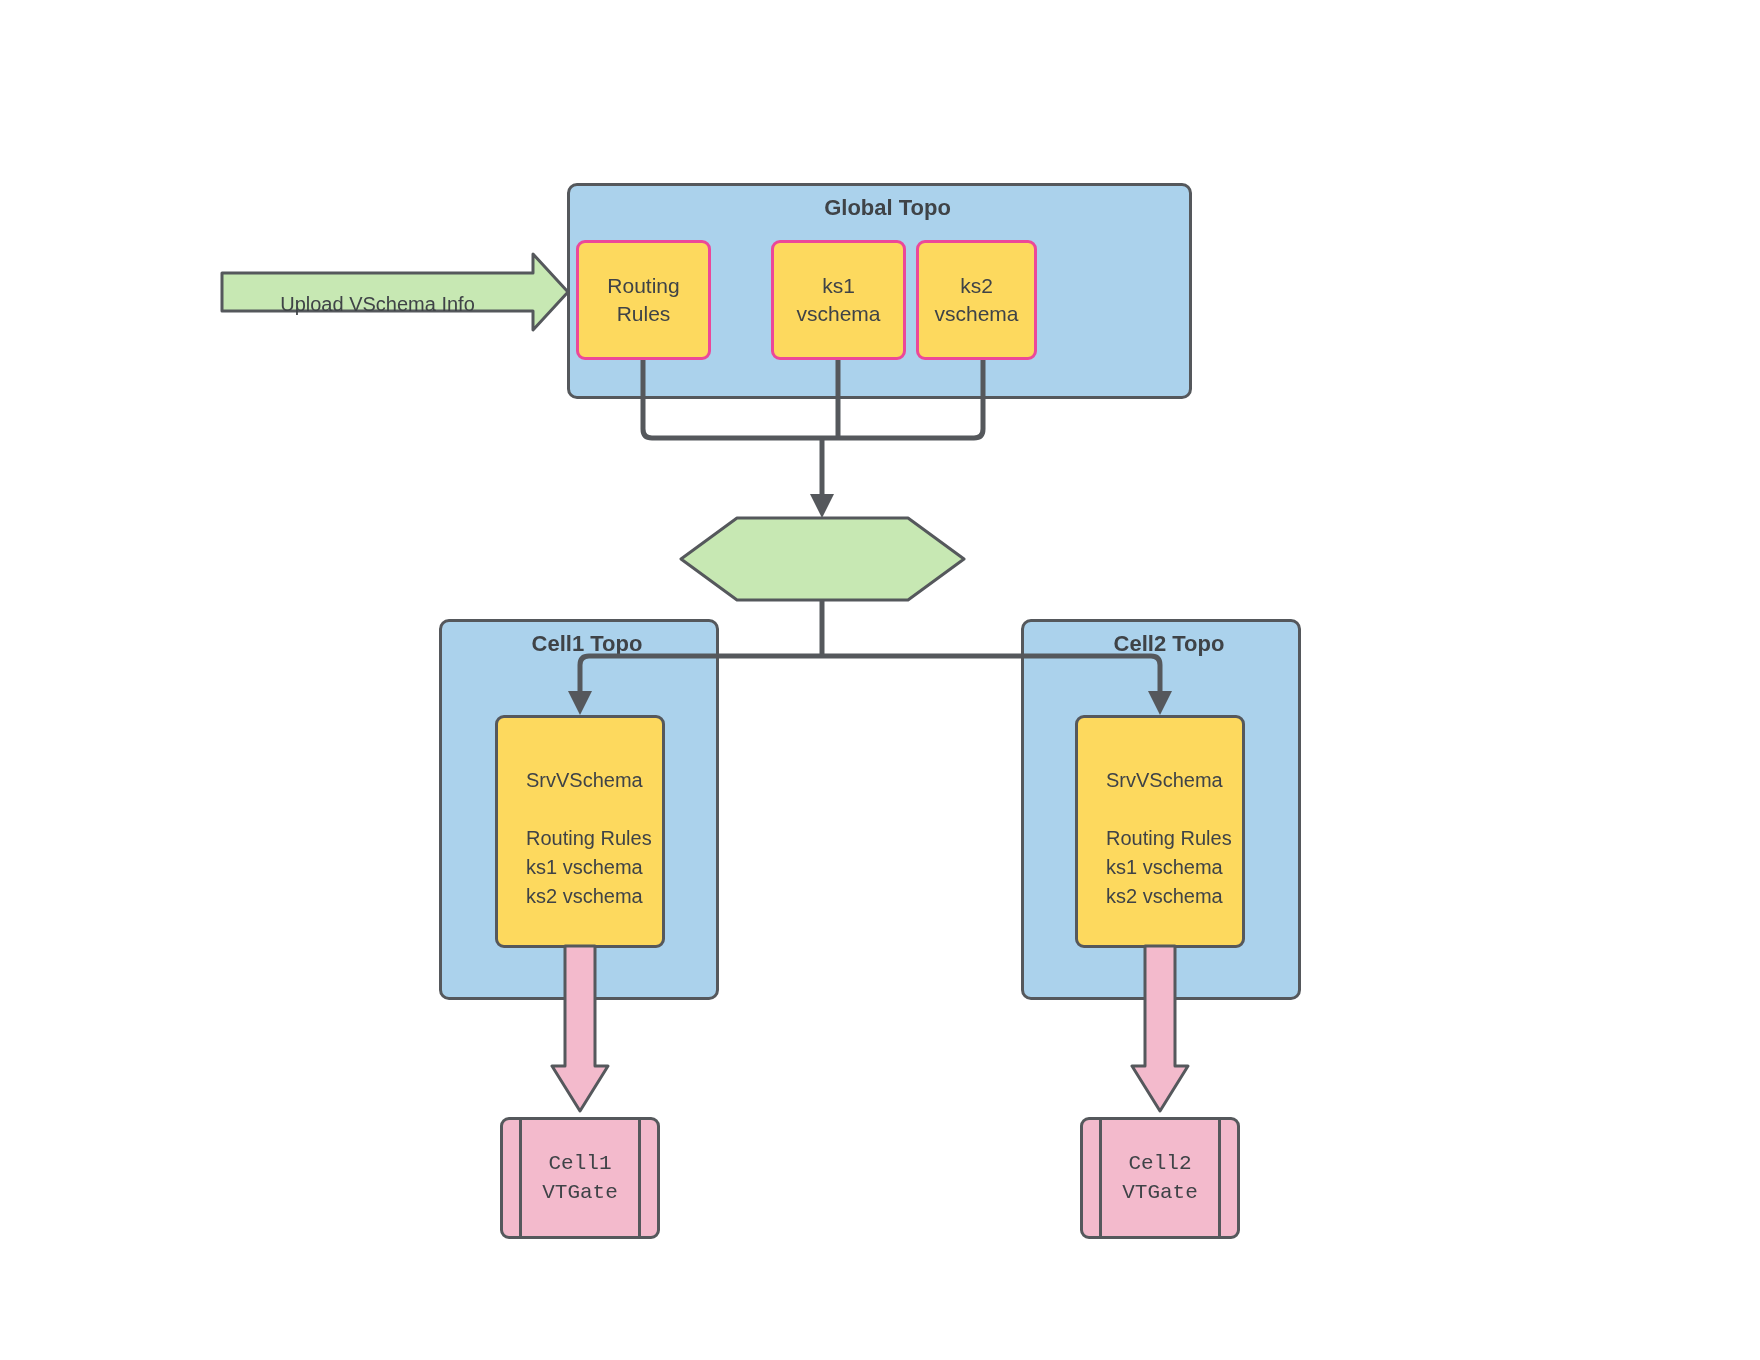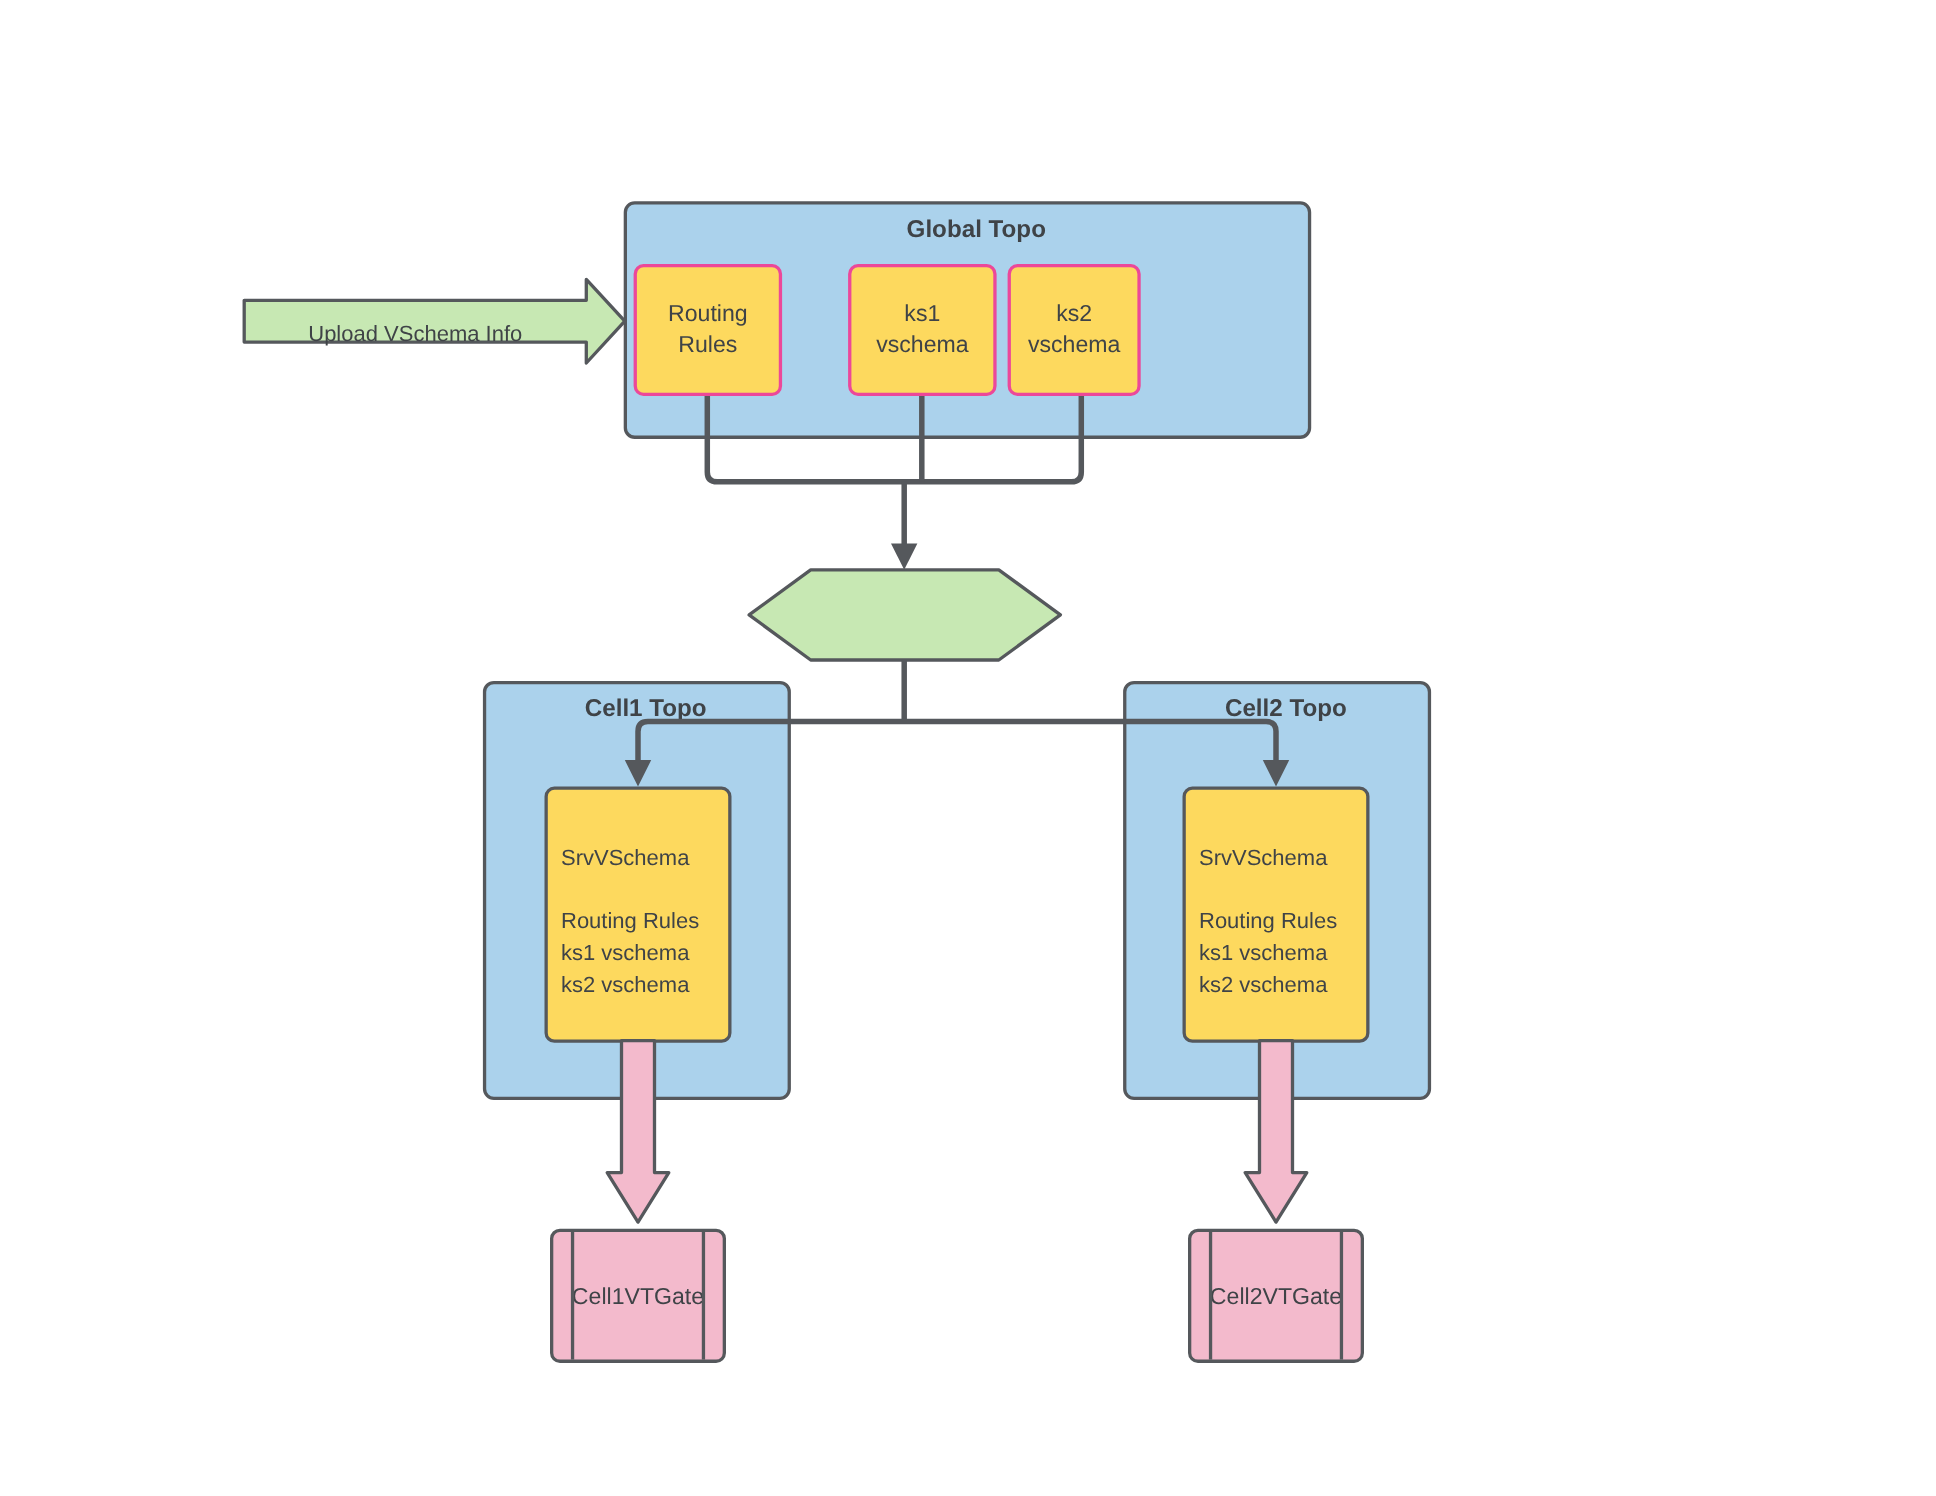--- a/index.html
+++ b/index.html
@@ -51,43 +51,44 @@
     line-height: 28px;
     text-align: center;
   }
   .srv-box {
     position: absolute;
     background: #fdd95e;
     border: 3px solid #55585c;
     border-radius: 9px;
     box-sizing: border-box;
     z-index: 1;
-    padding: 48px 0 0 12px;
+    padding: 48px 0 0 28px;
     font-size: 20px;
     line-height: 29px;
     text-align: left;
   }
   .srv-line { min-height: 29px; white-space: nowrap; }
   
   .vtgate-box {
     position: absolute;
     width: 160px;
     height: 122px;
     background: #f3bacc;
     border: 3px solid #55585c;
     border-radius: 9px;
     box-sizing: border-box;
     z-index: 1;
     display: flex;
-    flex-direction: row;
+    flex-direction: column;
     align-items: center;
     justify-content: center;
     font-size: 21px;
     line-height: 29px;
     text-align: center;
+    font-family: Liberation Mono, monospace;
   }
   .vtgate-bar {
     position: absolute;
     top: 0;
     bottom: 0;
     width: 3px;
     background: #55585c;
   }
   .vtgate-bar.left  { left: 16px; }
   .vtgate-bar.right { right: 16px; }

